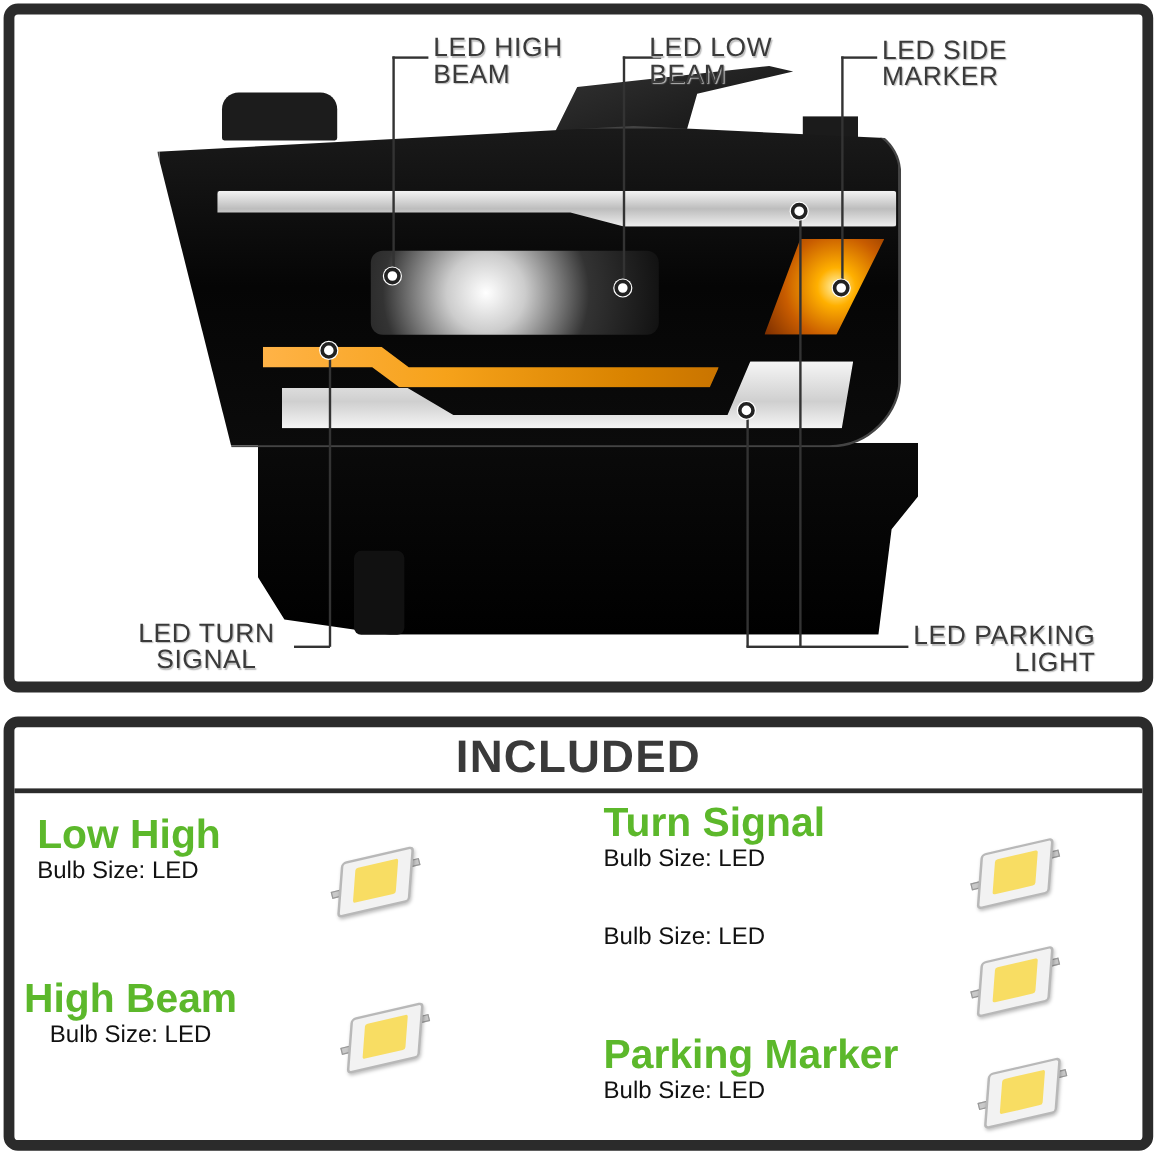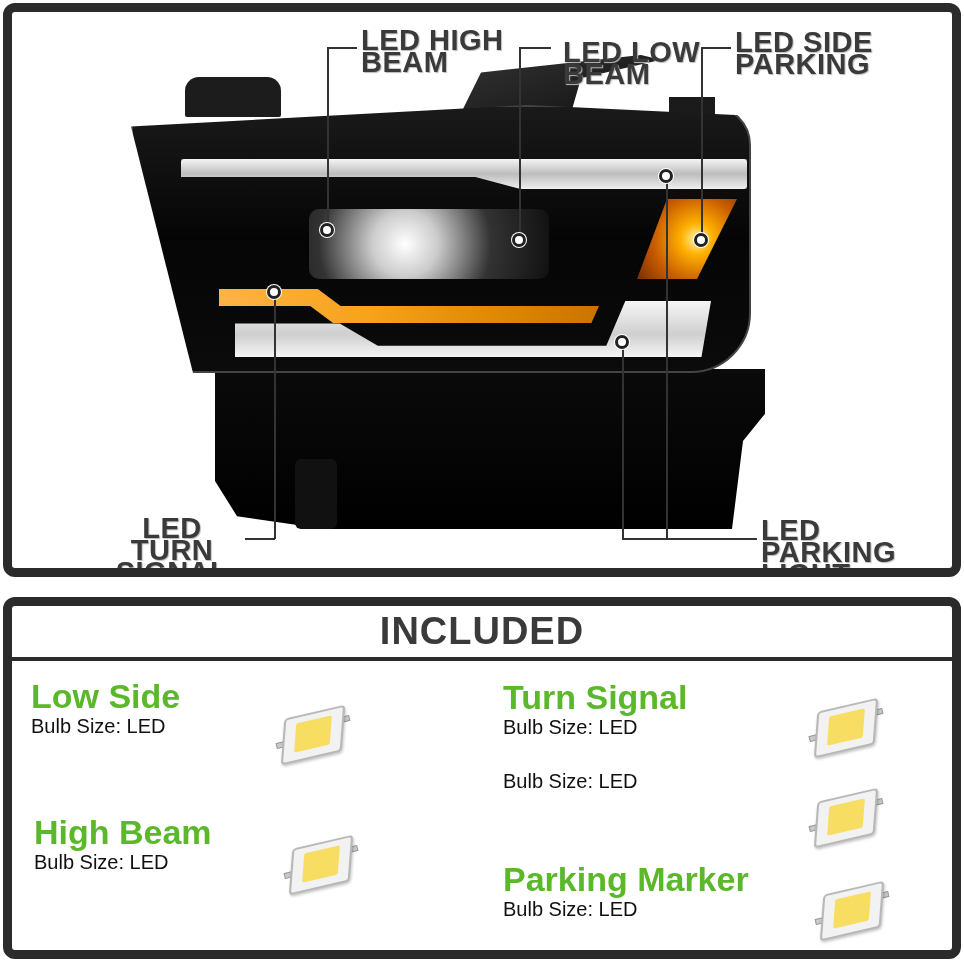--- a/index.html
+++ b/index.html
@@ -5,22 +5,22 @@
   * { box-sizing: border-box; margin: 0; padding: 0; }
   html, body { width: 964px; height: 964px; background: #ffffff; overflow: hidden; }
   body { position: relative; font-family: "Liberation Sans", sans-serif; }
 
   
   .panel-top {
     position: absolute; left: 3px; top: 3px; width: 958px; height: 574px;
     border: 9px solid #2b2b2b; border-radius: 12px; background: #fff; overflow: hidden;
   }
   .callout-label {
-    position: absolute; font-family: "Liberation Sans", sans-serif; font-weight: 700;
-    font-size: 29px; line-height: 22px; color: #3a3a3a; letter-spacing: 0.5px;
+    position: absolute; font-family: "Liberation Sans", sans-serif; font-weight: 400;
+    font-size: 22px; line-height: 22px; color: #3a3a3a; letter-spacing: 0.5px;
     text-shadow: 1px 1px 1px #bbb; white-space: pre-line;
   }
   .leader { position: absolute; background: #333; }
 
   
   .hl-housing {
     position: absolute; left: 122px; top: 96px; width: 620px; height: 268px;
     background: linear-gradient(180deg, #1a1a1a 0%, #050505 50%, #0b0b0b 100%);
     border-radius: 14px 40px 60px 22px;
     clip-path: polygon(0 8%, 64% 0, 100% 4%, 100% 100%, 10% 100%);
@@ -152,59 +152,59 @@
 
     <div class="dot" style="left:311px; top:214px;"></div>
     <div class="dot" style="left:503px; top:224px;"></div>
     <div class="dot" style="left:685px; top:224px;"></div>
     <div class="dot" style="left:258px; top:276px;"></div>
     <div class="dot" style="left:606px; top:326px;"></div>
     <div class="dot" style="left:650px; top:160px;"></div>
 
     <div class="callout-label" style="left:352px; top:20px;">LED HIGH
 BEAM</div>
-    <div class="callout-label" style="left:554px; top:20px;margin-top:12px;">LED LOW
+    <div class="callout-label" style="left:532px; top:20px;">LED LOW
 BEAM</div>
     <div class="callout-label" style="left:726px; top:22px;">LED SIDE
-PARKING</div>
+MARKER</div>
     <div class="callout-label" style="left:96px; top:508px; text-align:center; width:134px;">LED TURN
 SIGNAL</div>
-    <div class="callout-label" style="left:752px; top:510px;">LED PARKING
+    <div class="callout-label" style="left:752px; top:510px;text-align:right;">LED PARKING
 LIGHT</div>
   </div>
 </div>
 
 <div class="panel-bottom">
   <div class="included-header">
     <span class="included-title">INCLUDED</span>
   </div>
 
   <div class="item" style="left:19px; top:72px;">
-    <div class="item-name">Low Side</div>
+    <div class="item-name">Low High</div>
     <div class="item-spec">Bulb Size: LED</div>
   </div>
   <div class="chip" style="left:262px; top:101px;">
     <div class="chip-pin" style="left:2px; top:34px;"></div>
       <div class="chip-pin" style="left:58px; top:10px;"></div>
     <div class="chip-body"></div>
       <div class="chip-led"></div>
   </div>
 
-  <div class="item" style="left:22px; top:208px;">
+  <div class="item" style="left:8px; top:208px;text-align:center;">
     <div class="item-name">High Beam</div>
     <div class="item-spec">Bulb Size: LED</div>
   </div>
   <div class="chip" style="left:270px; top:231px;">
     <div class="chip-pin" style="left:2px; top:34px;"></div>
       <div class="chip-pin" style="left:58px; top:10px;"></div>
     <div class="chip-body"></div>
       <div class="chip-led"></div>
   </div>
 
-  <div class="item" style="left:491px; top:73px;">
+  <div class="item" style="left:491px; top:62px;">
     <div class="item-name">Turn Signal</div>
     <div class="item-spec">Bulb Size: LED</div>
   </div>
   <div class="chip" style="left:795px; top:94px;">
     <div class="chip-pin" style="left:2px; top:34px;"></div>
       <div class="chip-pin" style="left:58px; top:10px;"></div>
     <div class="chip-body"></div>
       <div class="chip-led"></div>
   </div>
 

